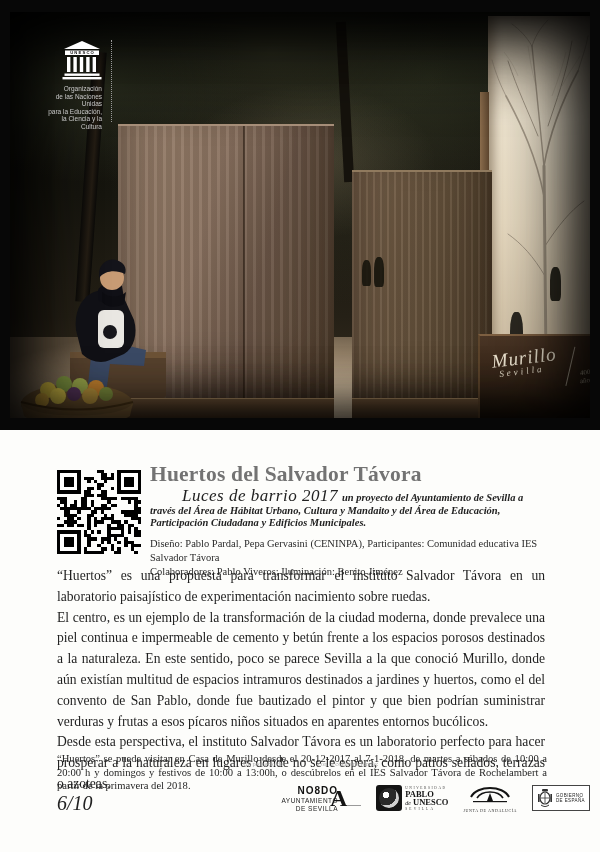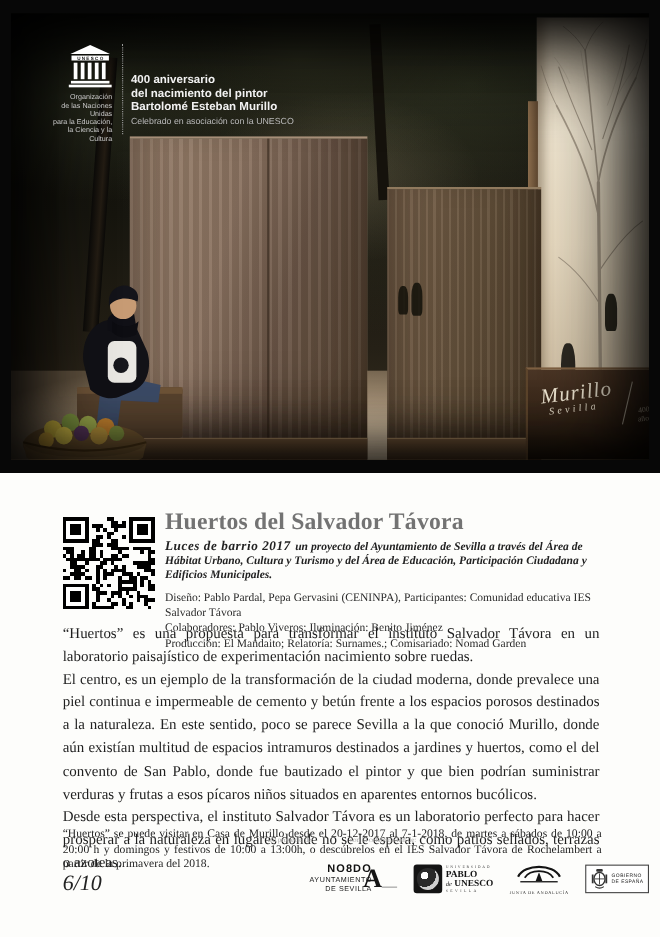--- a/index.html
+++ b/index.html
@@ -109,21 +109,21 @@
   .hdr-right { padding-top:26px; }
   .anniv { font-size:10.5px; line-height:12.5px; font-weight:bold; color:#f2f2f2; }
   .celebrado { margin-top:2px; font-size:8px; color:#b9b9b9; }
 
   
   .article { position:absolute; left:0; top:430px; width:600px; }
   .qr { position:absolute; left:57px; top:40px; width:84px; height:84px; }
   .title-block { position:absolute; left:150px; top:32px; width:400px; }
   .title { font-size:21.5px; font-weight:bold; letter-spacing:.2px; color:#737373; }
   .series { margin-top:3px; font-size:10.5px; font-style:italic; font-weight:bold; line-height:12.5px; color:#222; width:398px; }
-  .series-big { font-size:12px; font-style:italic; font-weight:bold; letter-spacing:.5px; margin-right:4px; }
+  .series-big { font-size:17px; font-style:italic; font-weight:normal; letter-spacing:.5px; margin-right:4px;margin-left:32px; }
   .credits { margin-top:7px; font-size:10.5px; line-height:14px; color:#2a2a2a; }
 
   .bodytext { position:absolute; left:57px; top:136px; width:488px; font-size:13.6px; line-height:20.8px; text-align:justify; color:#1f1f1f; hyphens:auto; }
   .footnote { position:absolute; left:57px; top:322px; width:490px; font-size:10.6px; line-height:13.6px; text-align:justify; color:#1f1f1f; }
 
   
   .pageno { position:absolute; left:57px; top:792px; font-size:20px; font-style:italic; color:#222; }
   .foot-label { position:absolute; font-family:"Liberation Serif", serif; font-size:6.5px; color:#a9a9a9; }
   .lbl-project { left:243px; top:760px; }
   .lbl-collab { left:318px; top:760px; }
@@ -267,28 +267,20 @@
             </g>
           </svg>
           <div class="org-lines">
             <div>Organización</div>
             <div>de las Naciones Unidas</div>
             <div>para la Educación,</div>
             <div>la Ciencia y la Cultura</div>
           </div>
         </div>
         <div class="hdr-divider"></div>
-        <div class="hdr-right">
-          <div class="anniv">
-            <div>400 aniversario</div>
-            <div>del nacimiento del pintor</div>
-            <div>Bartolomé Esteban Murillo</div>
-          </div>
-          <div class="celebrado">Celebrado en asociación con la UNESCO</div>
-        </div>
       </div>
     </div>
   </div>
 
   <div class="article">
     <svg id="qr" class="qr" viewBox="0 0 25 25" shape-rendering="crispEdges">
         <rect x="12" y="0" width="1" height="1" fill="#000"></rect>
         <rect x="13" y="0" width="1" height="1" fill="#000"></rect>
         <rect x="13" y="1" width="1" height="1" fill="#000"></rect>
         <rect x="14" y="1" width="1" height="1" fill="#000"></rect>
@@ -504,26 +496,25 @@
         <rect x="19" y="1" width="5" height="5" fill="#fff"></rect>
         <rect x="20" y="2" width="3" height="3" fill="#000"></rect>
         <rect x="0" y="18" width="7" height="7" fill="#000"></rect>
         <rect x="1" y="19" width="5" height="5" fill="#fff"></rect>
         <rect x="2" y="20" width="3" height="3" fill="#000"></rect>
       </svg>
 
     <div class="title-block">
       <div class="title">Huertos del Salvador Távora</div>
       <div class="series">
-        <span class="series-big">Luces de barrio 2017</span><span>un proyecto del Ayuntamiento de Sevilla a través del Área de Hábitat Urbano, Cultura y Turismo y del Área de Educación, Participación Ciudadana y Edificios Municipales.</span>
+        <span class="series-big">Luces de barrio 2017</span><span>un proyecto del Ayuntamiento de Sevilla a través del Área de Hábitat Urbano, Cultura y Mandaito y del Área de Educación, Participación Ciudadana y Edificios Municipales.</span>
       </div>
       <div class="credits">
         <div>Diseño: Pablo Pardal, Pepa Gervasini (CENINPA), Participantes: Comunidad educativa IES Salvador Távora</div>
         <div>Colaboradores: Pablo Viveros; Iluminación: Benito Jiménez</div>
-        <div>Producción: El Mandaito;  Relatoría: Surnames.; Comisariado: Nomad Garden</div>
       </div>
     </div>
 
     <div class="bodytext">
       <p>“Huertos” es una propuesta para transformar el instituto Salvador Távora en un laboratorio paisajístico de experimentación nacimiento sobre ruedas.</p>
       <p>El centro, es un ejemplo de la transformación de la ciudad moderna, donde prevalece una piel continua e impermeable de cemento y betún frente a los espacios porosos destinados a la naturaleza.  En este sentido, poco se parece Sevilla a la que conoció Murillo, donde aún existían multitud de espacios intramuros destinados a jardines y huertos, como el del convento de San Pablo, donde fue bautizado el pintor y que bien podrían suministrar verduras y frutas a esos pícaros niños situados en aparentes entornos bucólicos.</p>
       <p>Desde esta perspectiva, el instituto Salvador Távora es un laboratorio perfecto para hacer prosperar a la naturaleza en lugares donde no se le espera, como patios sellados, terrazas o azoteas.</p>
     </div>
 
     <div class="footnote">“Huertos” se puede visitar en Casa de Murillo desde el 20-12-2017 al 7-1-2018, de martes a sábados de 10:00 a 20:00 h y domingos y festivos de 10:00 a 13:00h, o descúbrelos en el IES Salvador Távora de Rochelambert a partir de la primavera del 2018.</div>

